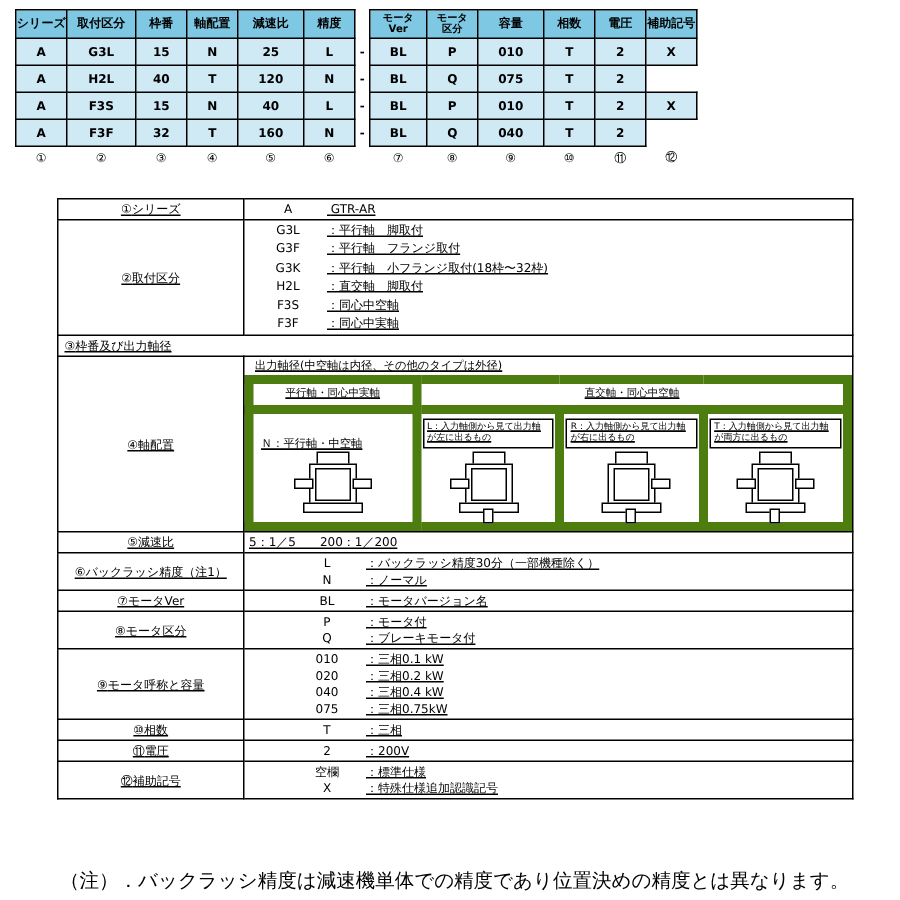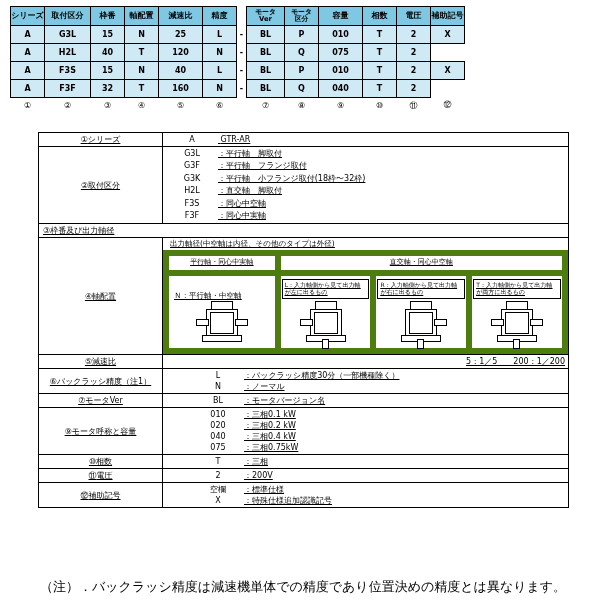--- a/index.html
+++ b/index.html
@@ -70,21 +70,21 @@
   .gbox{position:relative;width:52px;height:46px;margin:0 auto;}
   .gbox .body{position:absolute;left:10px;top:8px;width:30px;height:26px;border:1px solid #000;background:#fff;}
   .gbox .body2{position:absolute;left:14px;top:11px;width:22px;height:20px;border:1px solid #000;background:#fff;}
   .gbox .shaftL{position:absolute;left:0px;top:18px;width:11px;height:5px;border:1px solid #000;background:#fff;}
   .gbox .shaftR{position:absolute;left:39px;top:18px;width:11px;height:5px;border:1px solid #000;background:#fff;}
   .gbox .foot{position:absolute;left:6px;top:34px;width:38px;height:5px;border:1px solid #000;background:#fff;}
   .gbox .motor{position:absolute;left:15px;top:0px;width:20px;height:9px;border:1px solid #000;background:#fff;}
   .gbox .shaftB{position:absolute;left:22px;top:38px;width:5px;height:8px;border:1px solid #000;background:#fff;}
 
   .footnote{position:absolute;left:40px;top:578px;font-size:13px;}
-  .ctr{text-align:right;}
+  .ctr{text-align:left;}
 </style>
 </head>
 <body>
 
 <div class="page">
 
   <div class="codewrap">
     <table class="code">
       <colgroup>
         <col style="width:34px">
@@ -331,20 +331,29 @@
 
       <tr>
         <td class="lbl">
           <span>⑦</span><span>モータVer</span>
         </td>
         <td>
           <div class="indent"><span class="code2">BL</span><span>：モータバージョン名</span></div>
         </td>
       </tr>
 
+      <tr>
+        <td class="lbl">
+          <span>⑧</span><span>モータ区分</span>
+        </td>
+        <td>
+          <div class="indent"><span class="code2">P</span><span>：モータ付</span></div>
+          <div class="indent"><span class="code2">Q</span><span>：ブレーキモータ付</span></div>
+        </td>
+      </tr>
 
       <tr>
         <td class="lbl">
           <span>⑨</span><span>モータ呼称と容量</span>
         </td>
         <td>
           <div class="indent"><span class="code2">010</span><span>：三相0.1 kW</span></div>
           <div class="indent"><span class="code2">020</span><span>：三相0.2 kW</span></div>
           <div class="indent"><span class="code2">040</span><span>：三相0.4 kW</span></div>
           <div class="indent"><span class="code2">075</span><span>：三相0.75kW</span></div>

